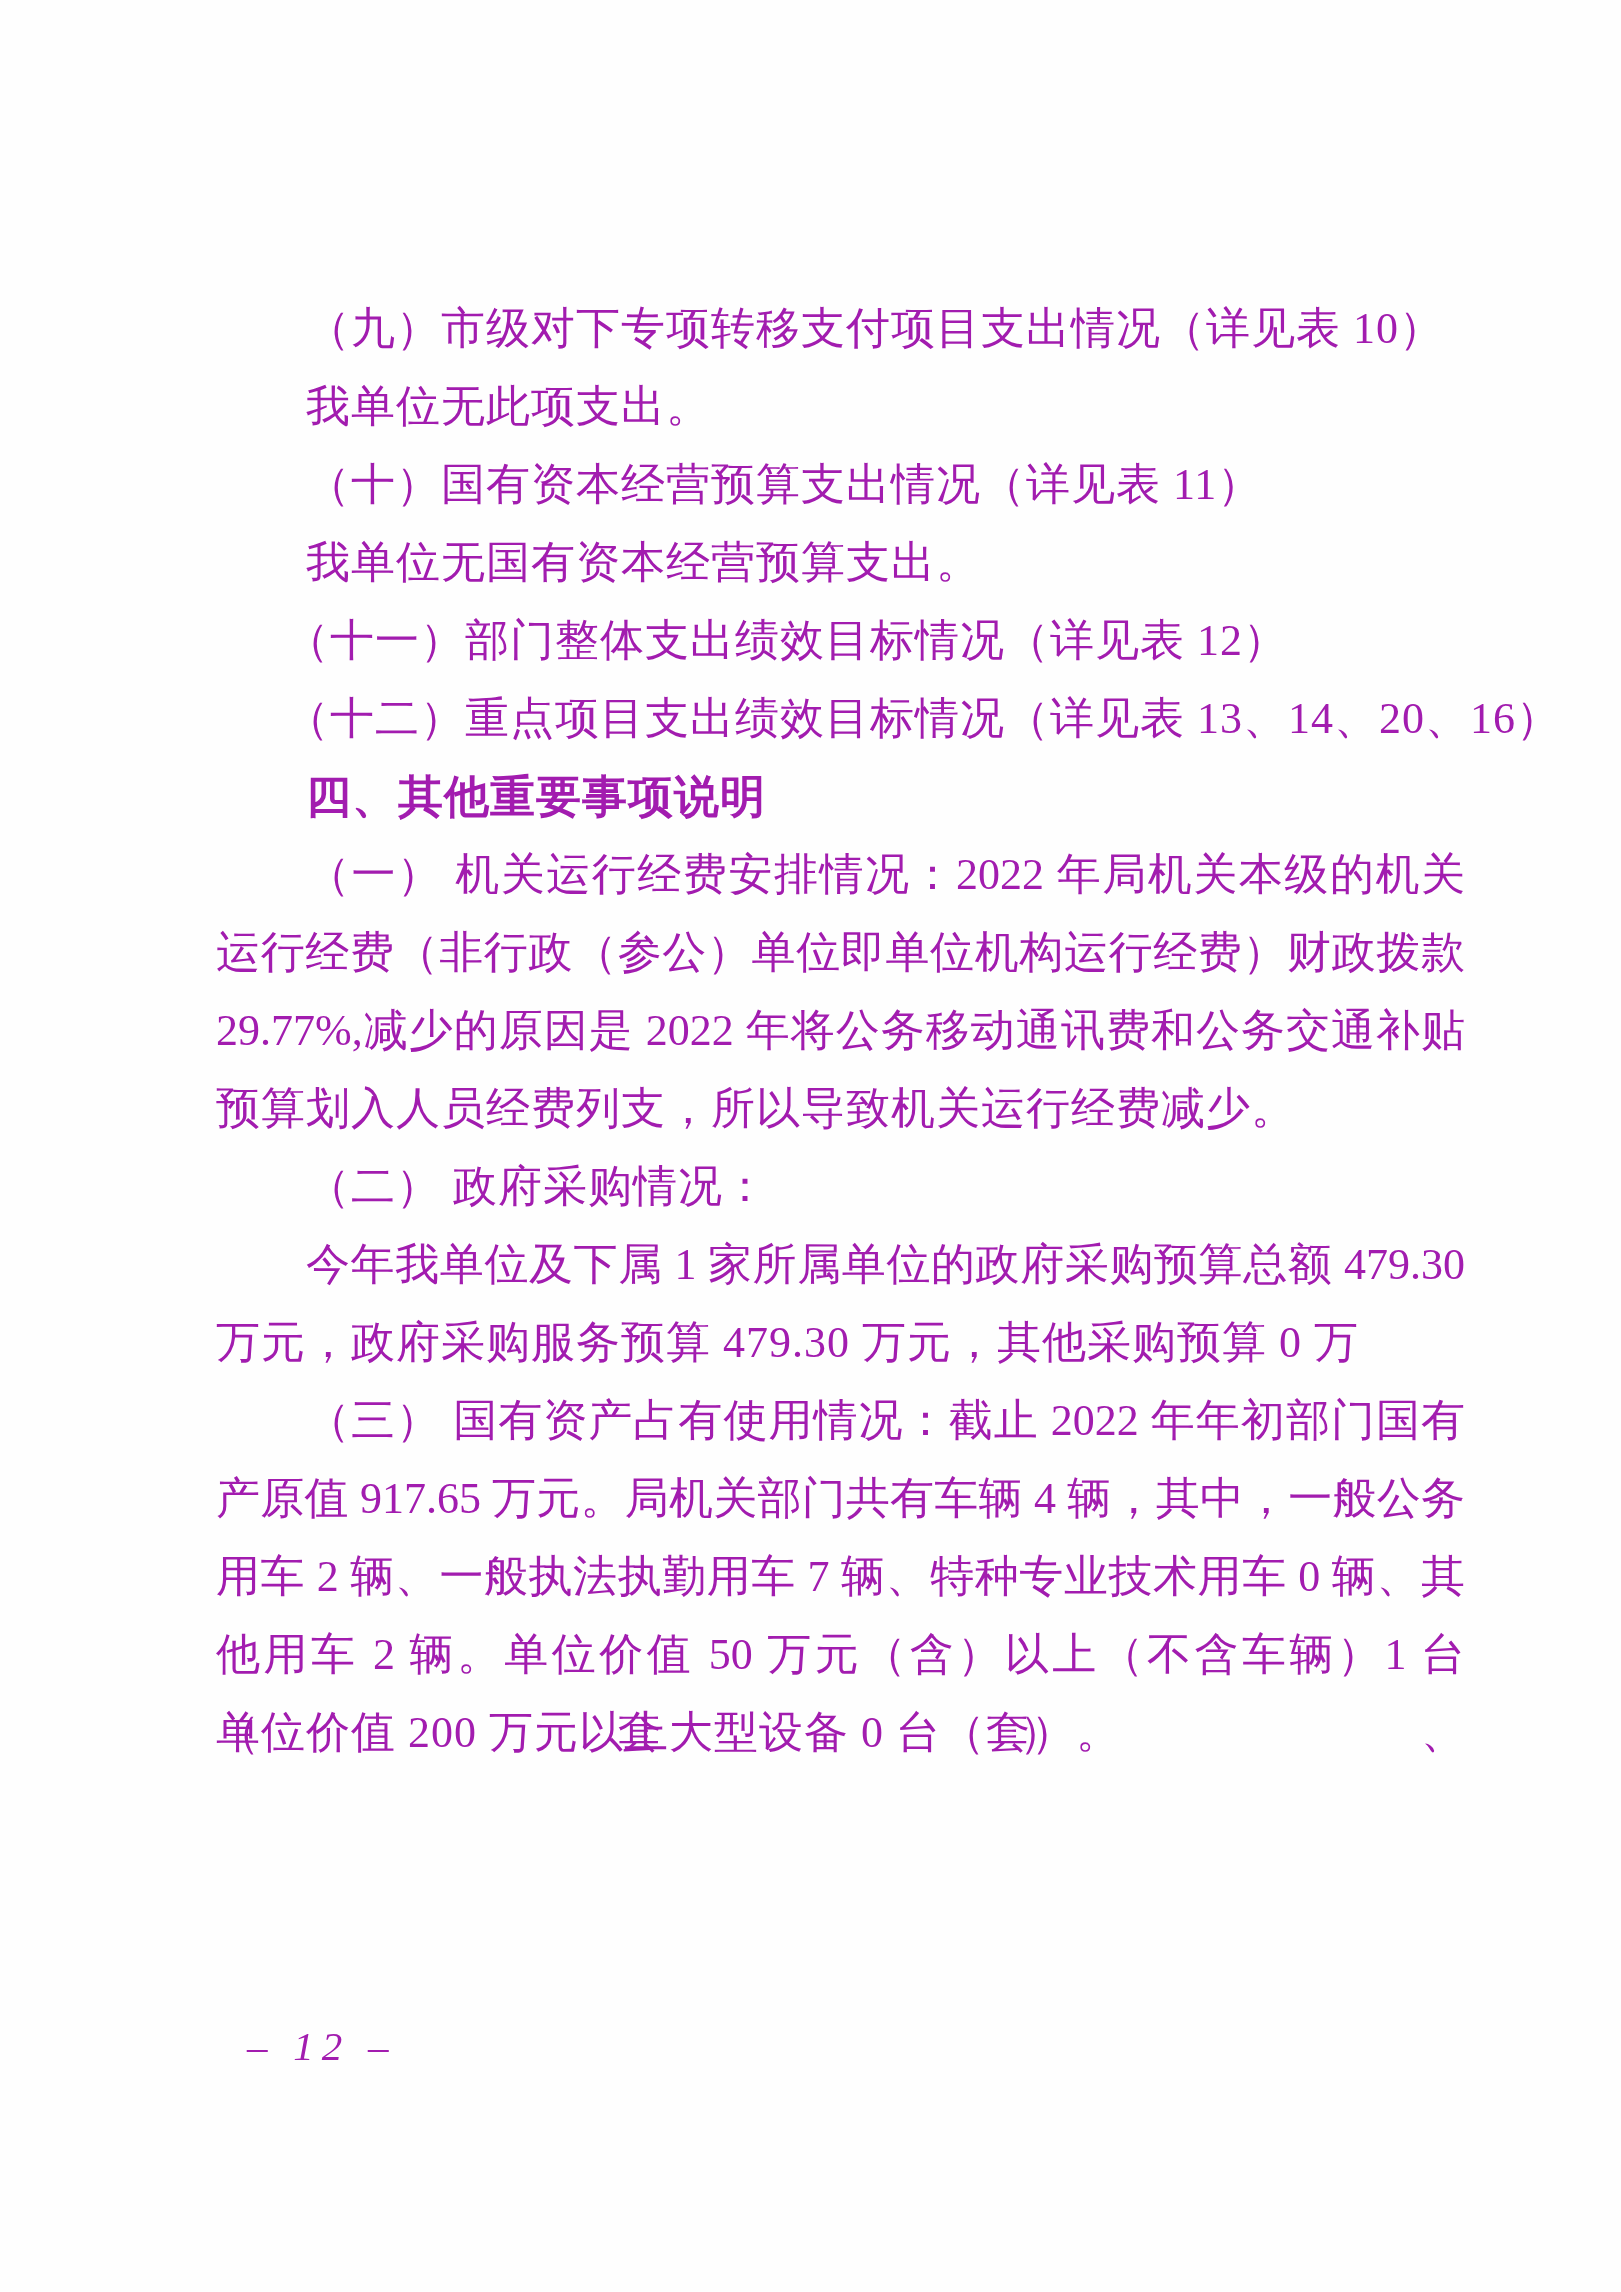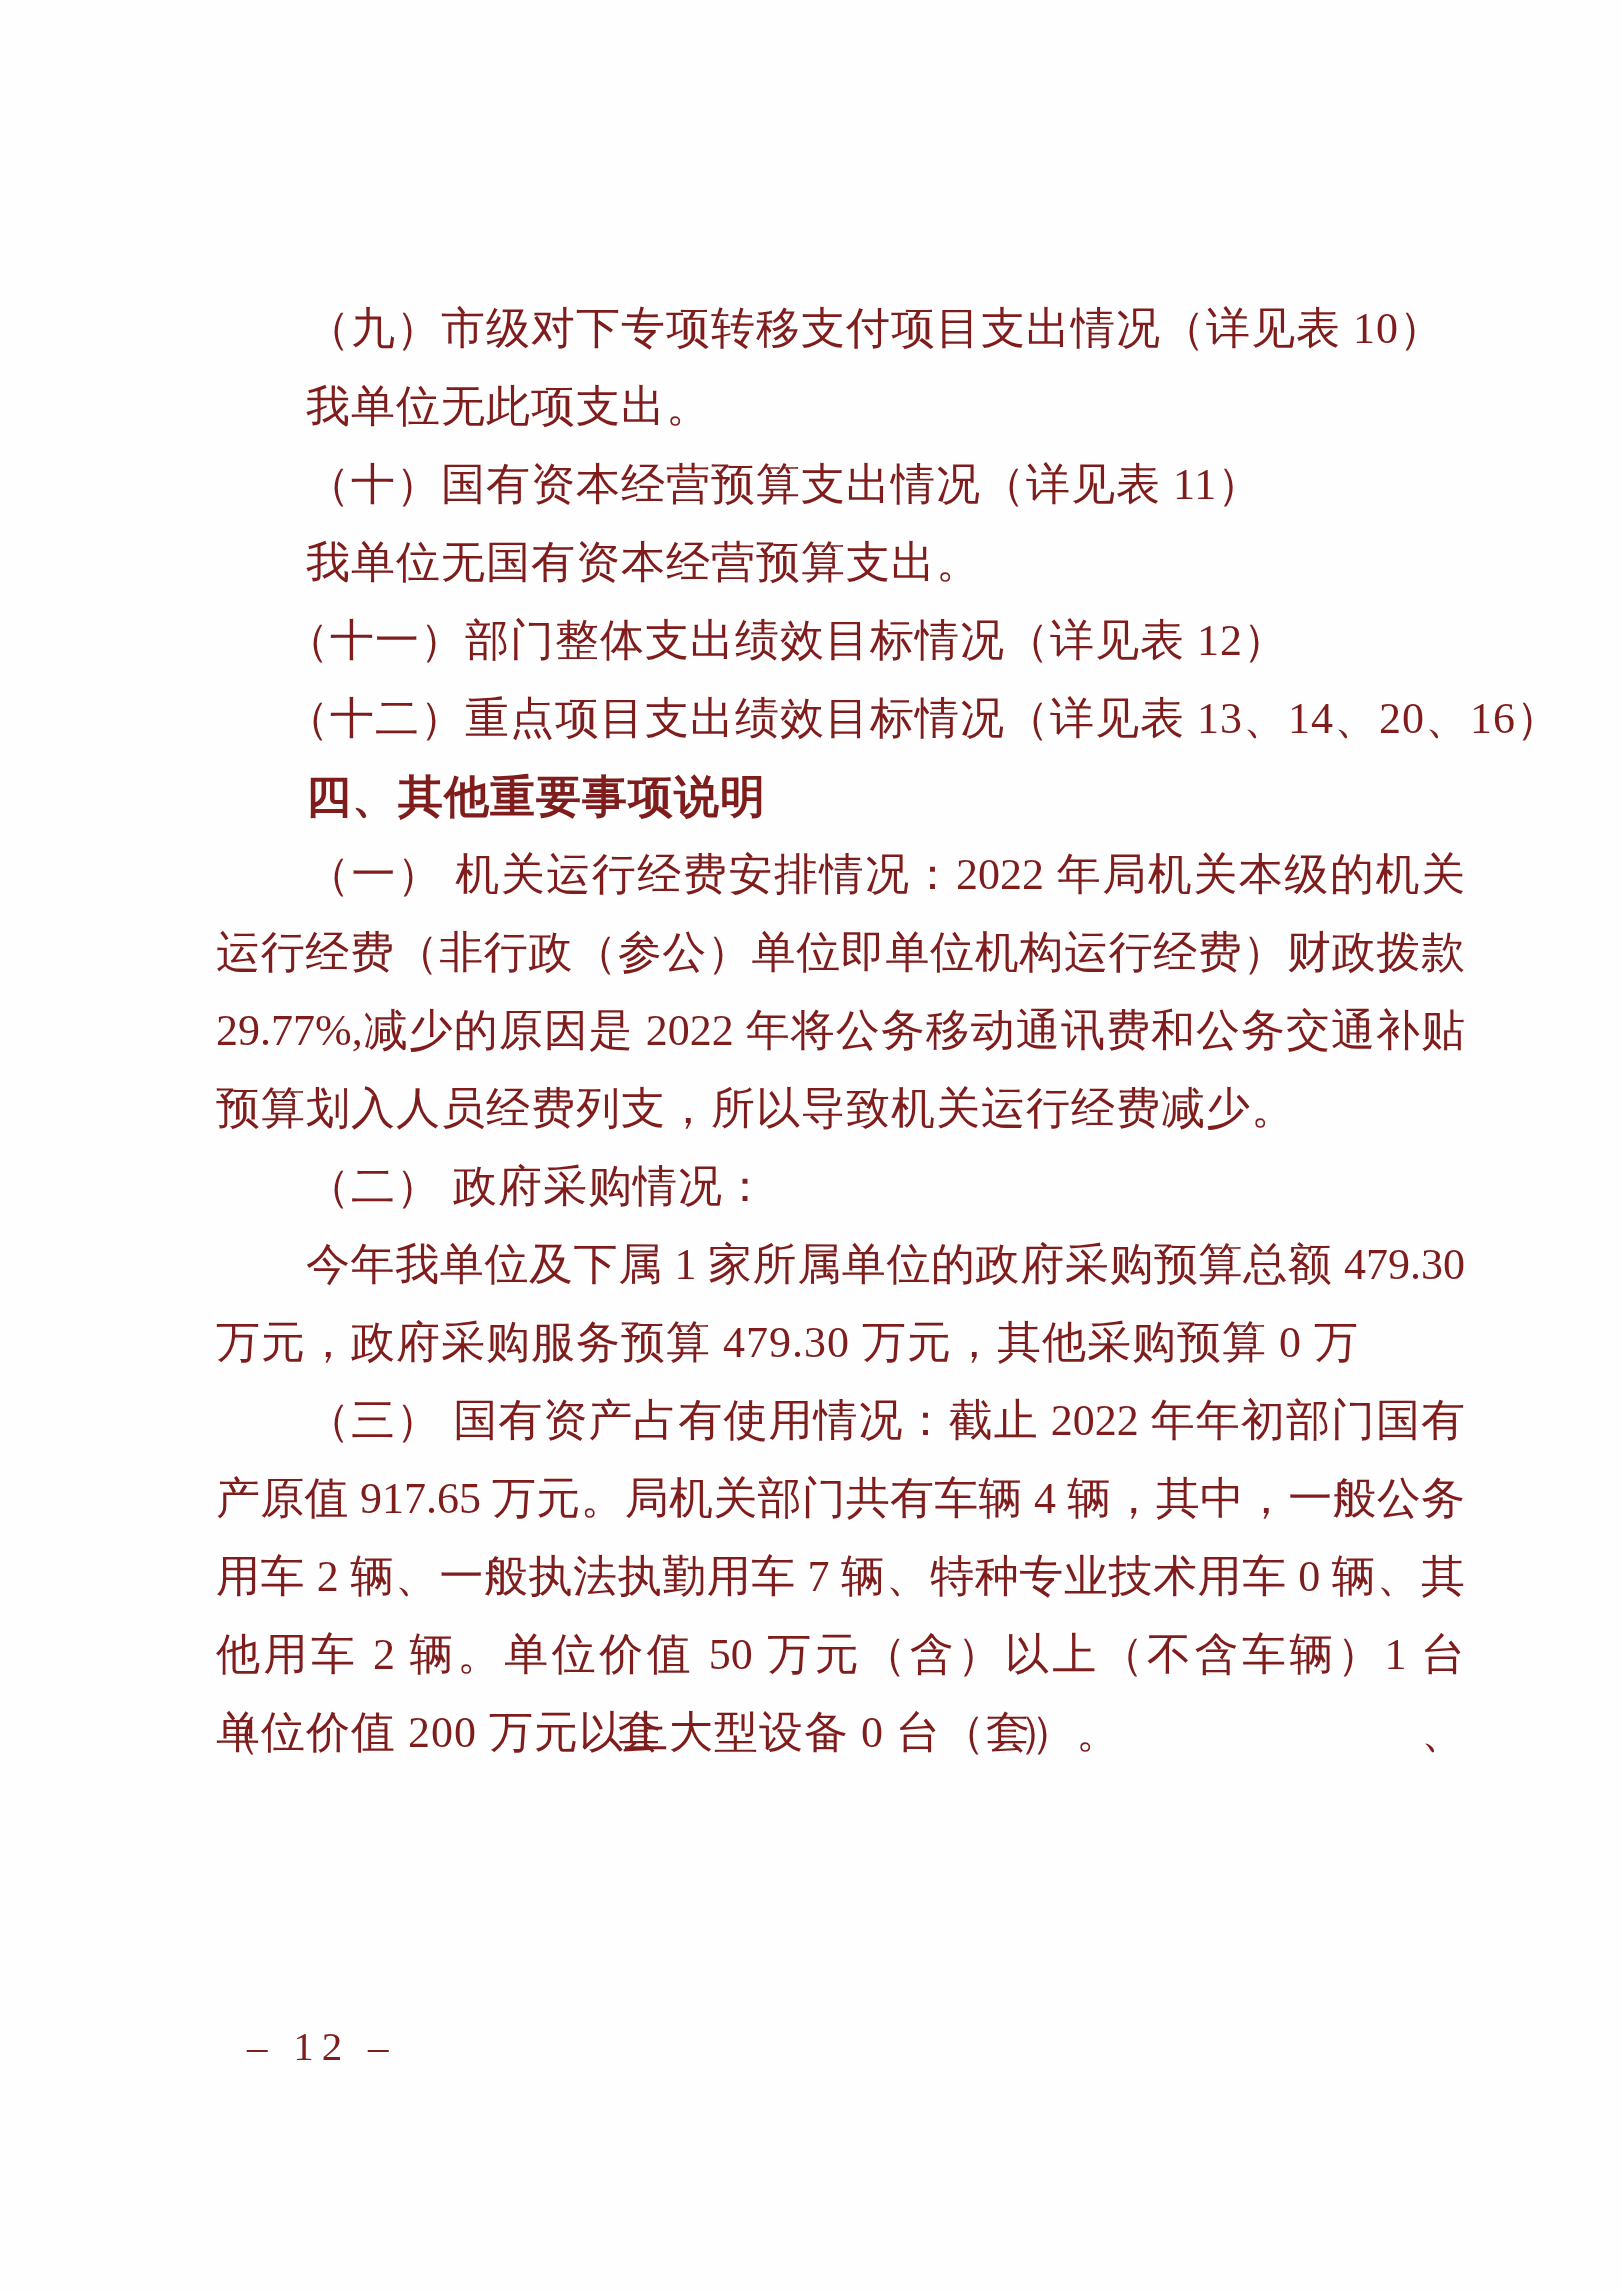--- a/index.html
+++ b/index.html
@@ -3,21 +3,21 @@
 <meta charset="utf-8">
 <style>
   html,body{margin:0;padding:0;background:#ffffff;}
   .page{
     position:relative;
     width:1621px;
     height:2293px;
     background:#fefefe;
     overflow:hidden;
     font-family:"Liberation Serif","DejaVu Serif",serif;
-    color:#7f1d1d;
+    color:#a21caf;
   }
   .doc-body{
     position:absolute;
     left:216px;
     top:290px;
     width:1249px;
   }
   .line{
     height:78px;
     line-height:78px;
@@ -38,20 +38,21 @@
     font-weight:700;
     font-size:45px;
   }
   .footer{
     position:absolute;
     left:247px;
     top:2015px;
     font-size:41px;
     line-height:63px;
     letter-spacing:7.8px;
+    font-style:italic;
   }
 </style>
 </head>
 <body>
 
 <div class="page">
   <div class="doc-body">
     <div class="line indent2">（九）市级对下专项转移支付项目支出情况（详见表 10）</div>
     <div class="line indent2">我单位无此项支出。</div>
     <div class="line indent2">（十）国有资本经营预算支出情况（详见表 11）</div>

